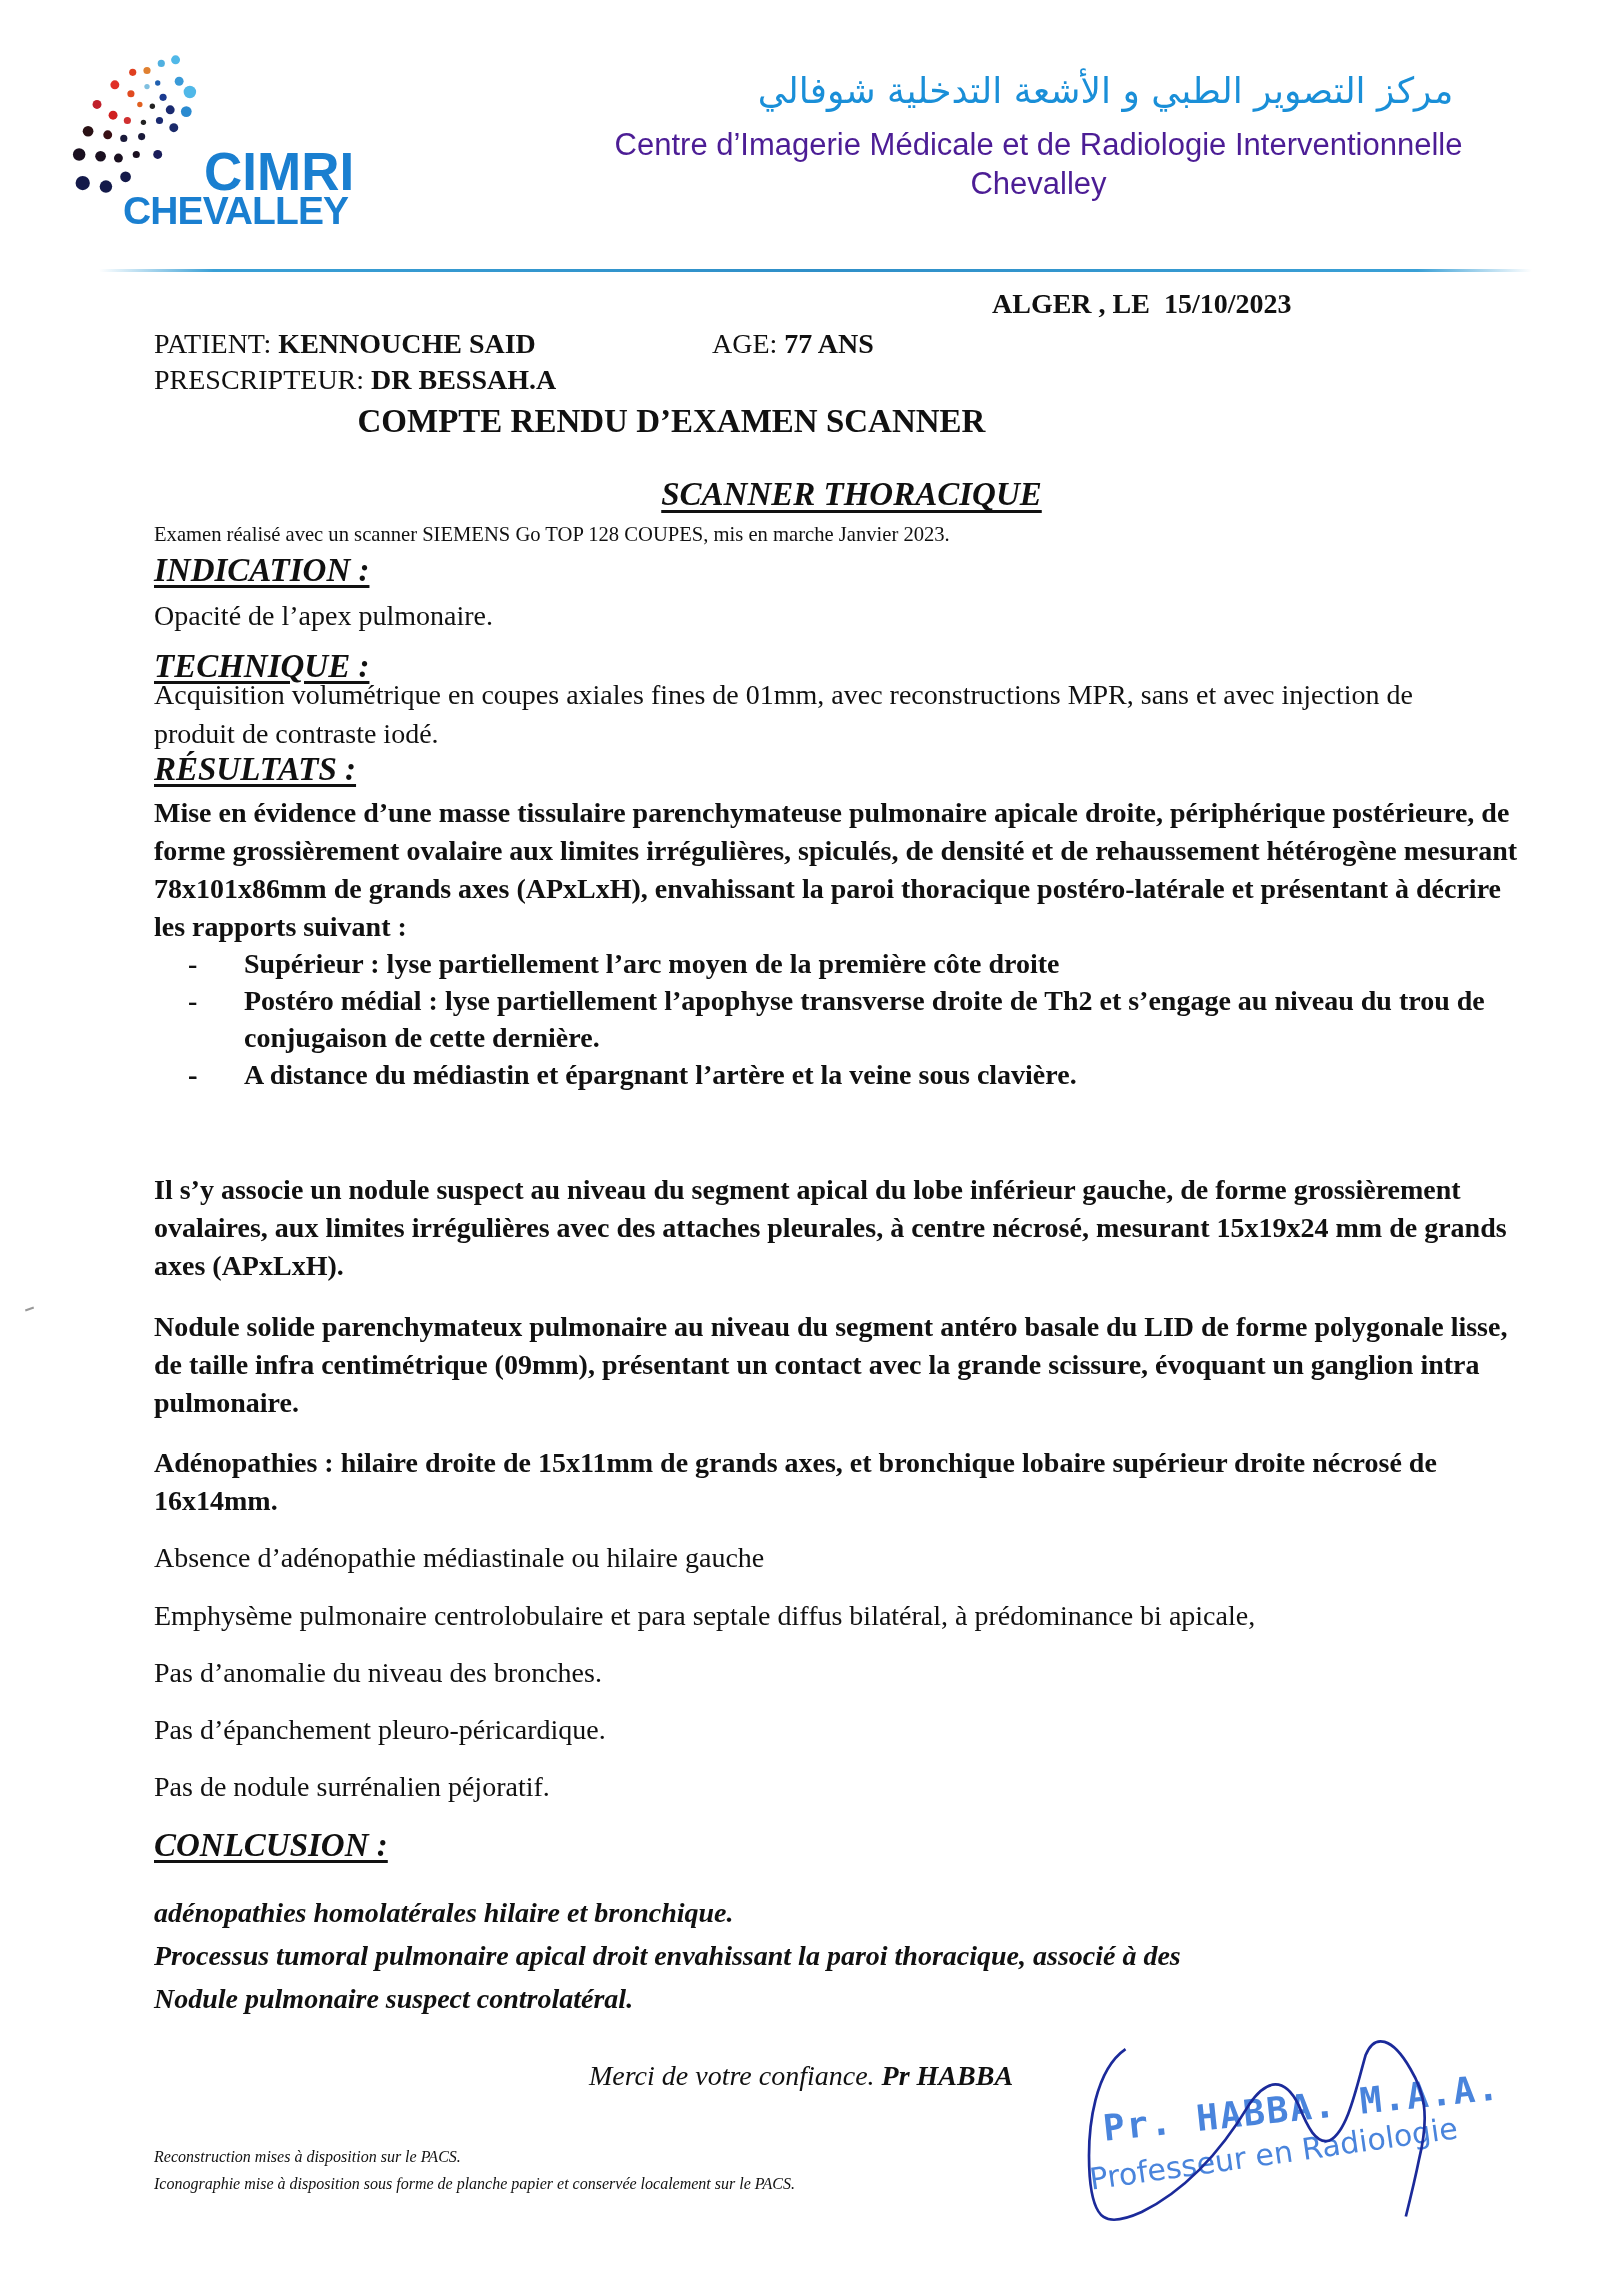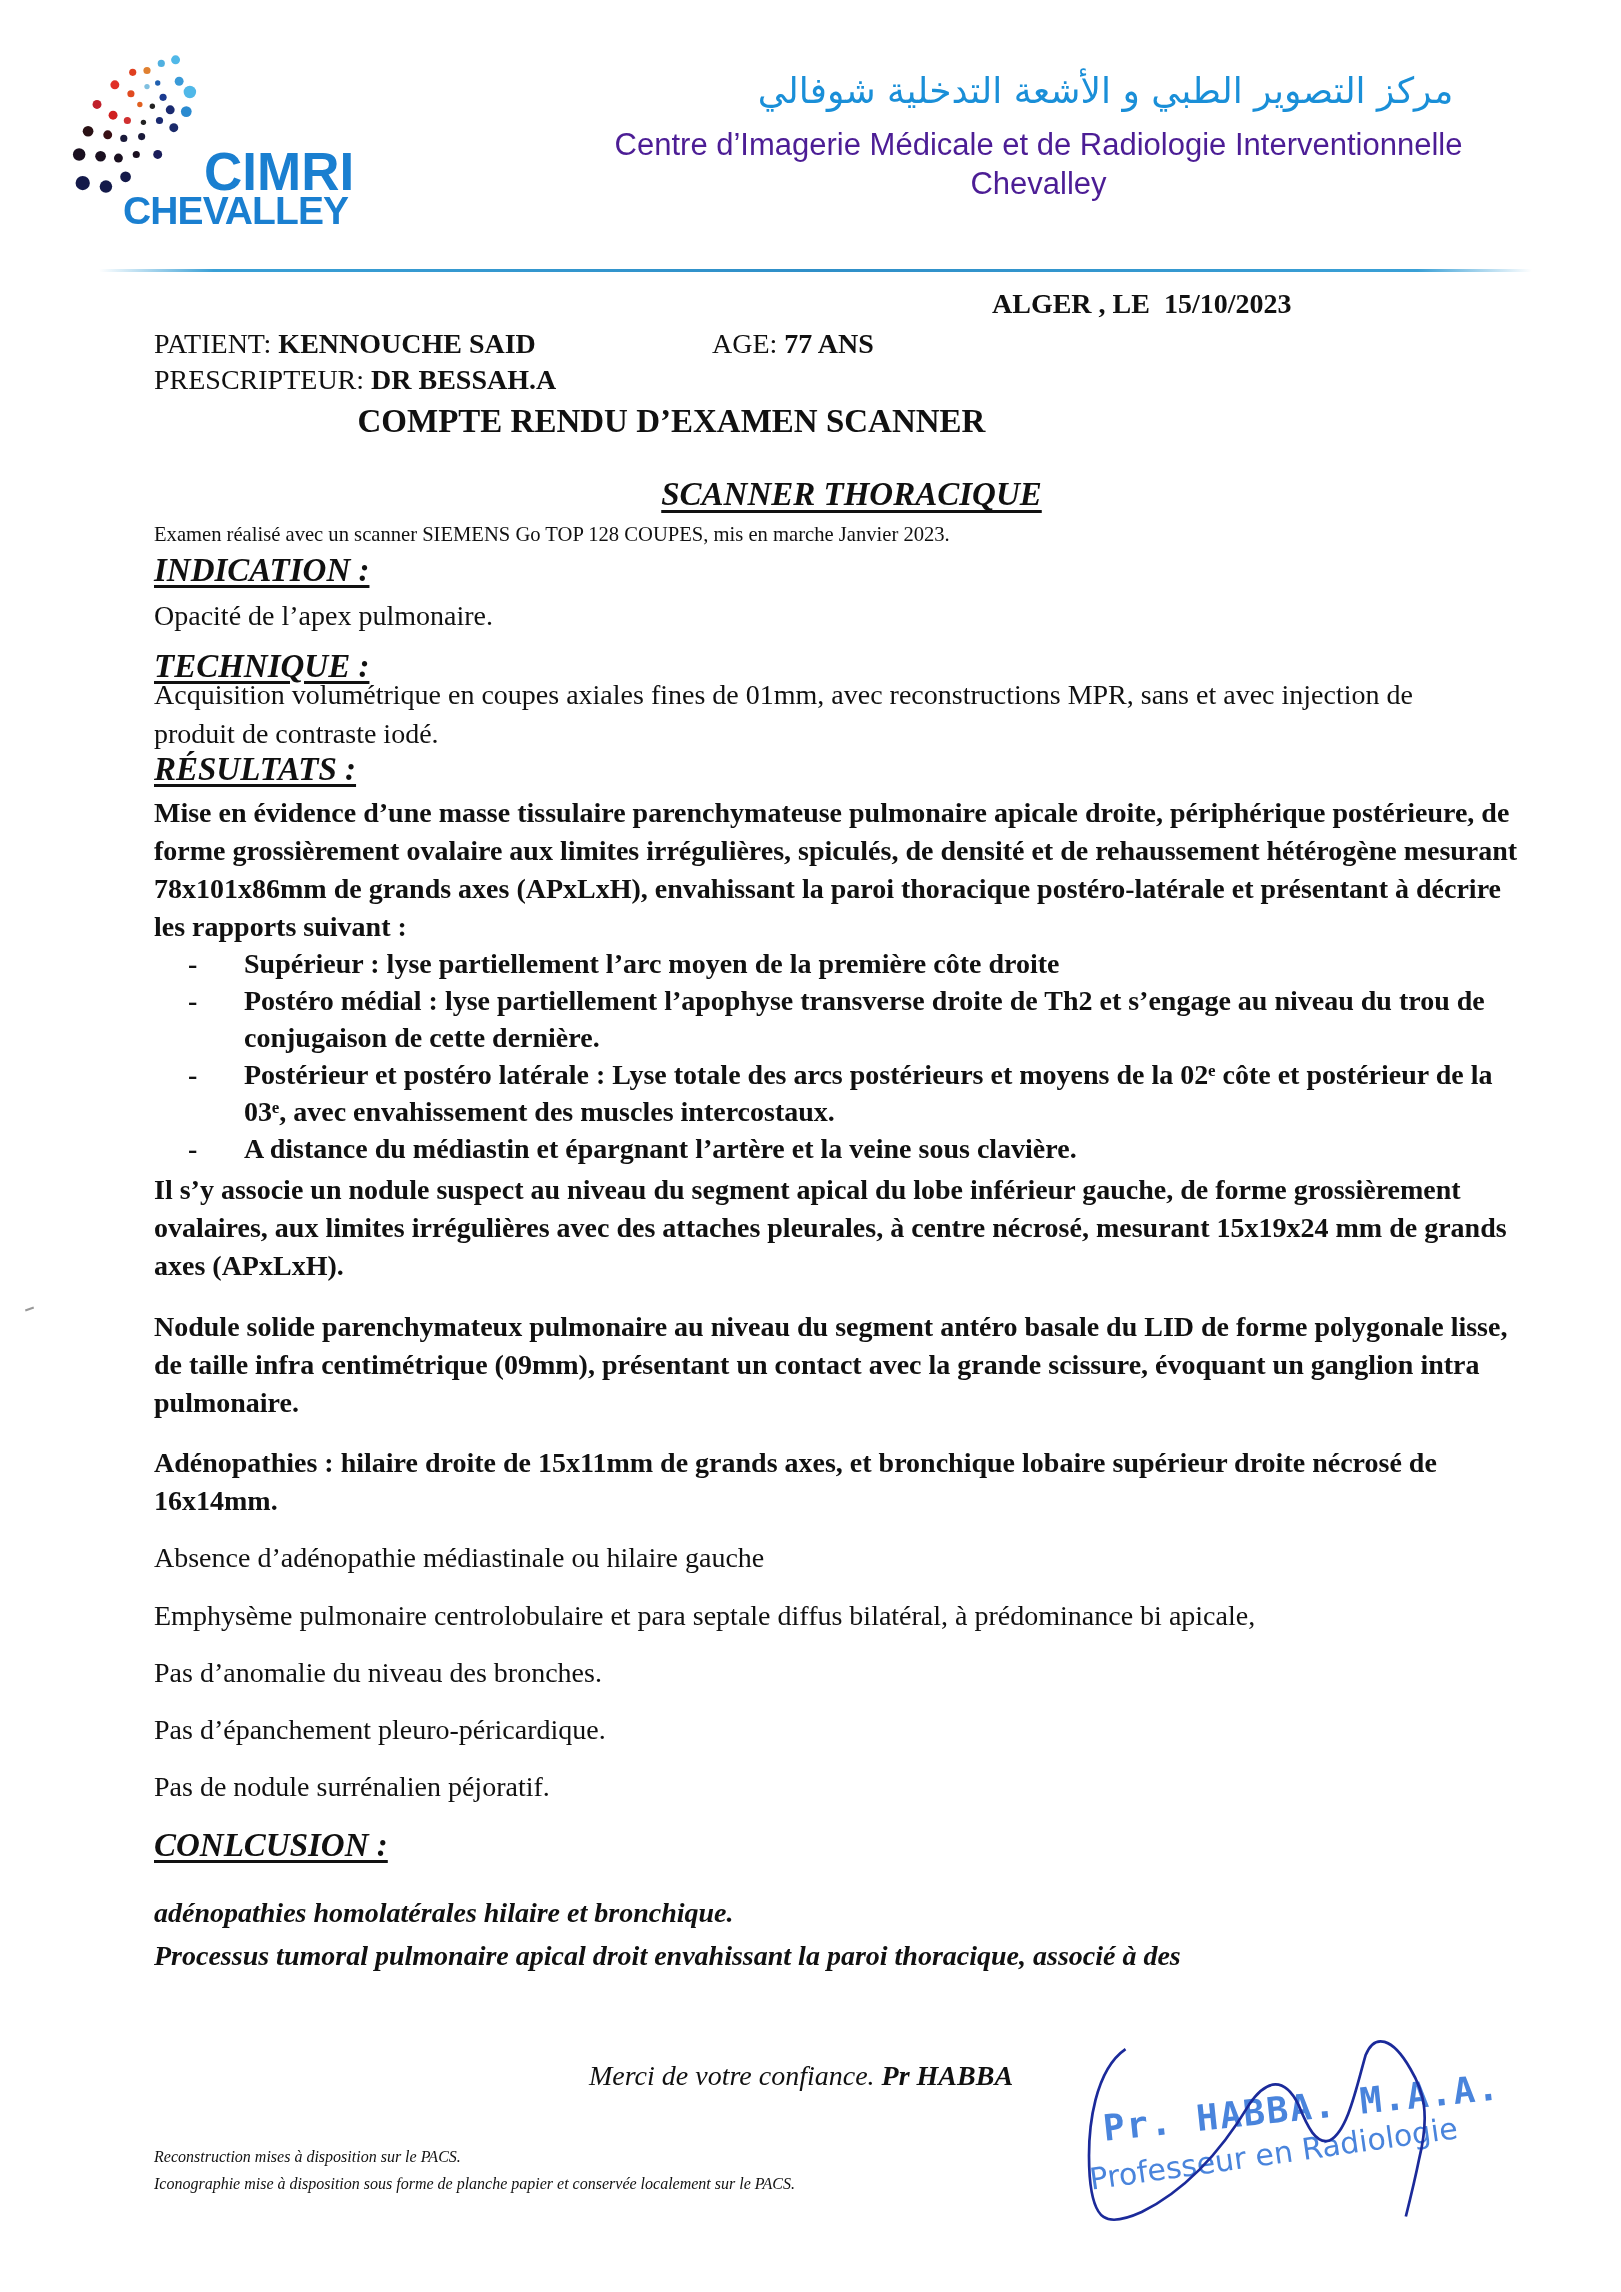--- a/index.html
+++ b/index.html
@@ -139,36 +139,37 @@
 <div class="abs body-txt ind-t">Opacité de l’apex pulmonaire.</div>
 
 <div class="abs section-h tech-h">TECHNIQUE :</div>
 <div class="abs body-txt tech-t">Acquisition volumétrique en coupes axiales fines de 01mm, avec reconstructions MPR, sans et avec injection de produit de contraste iodé.</div>
 
 <div class="abs section-h res-h">RÉSULTATS :</div>
 <div class="abs bold-txt res-p1">Mise en évidence d’une masse tissulaire parenchymateuse pulmonaire apicale droite, périphérique postérieure, de forme grossièrement ovalaire aux limites irrégulières, spiculés, de densité et de rehaussement hétérogène mesurant 78x101x86mm de grands axes (APxLxH), envahissant la paroi thoracique postéro-latérale et présentant à décrire les rapports suivant :</div>
 <ul class="abs bullets">
   <li><span class="dash">-</span><span>Supérieur : lyse partiellement l’arc moyen de la première côte droite</span></li>
   <li><span class="dash">-</span><span>Postéro médial : lyse partiellement l’apophyse transverse droite de Th2 et s’engage au niveau du trou de conjugaison de cette dernière.</span></li>
-  <li><span class="dash">-</span><span>Postérieur et postéro latérale : Lyse totale des arcs postérieurs et moyens de la 02ᵉ côte et postérieur de la 03ᵉ,  avec envahissement des muscles intercostaux.</span></li>
+  <li><span class="dash">-</span></li>
   <li><span class="dash">-</span><span>A distance du médiastin et épargnant l’artère et la veine sous clavière.</span></li>
 </ul>
 <div class="abs bold-txt res-p2">Il s’y associe un nodule suspect au niveau du segment apical du lobe inférieur gauche, de forme grossièrement ovalaires, aux limites irrégulières avec des attaches pleurales, à centre nécrosé, mesurant 15x19x24 mm de grands axes (APxLxH).</div>
 <div class="abs bold-txt res-p3">Nodule solide parenchymateux pulmonaire au niveau du segment antéro basale du LID de forme polygonale lisse, de taille infra centimétrique (09mm), présentant un contact avec la grande scissure, évoquant  un ganglion intra pulmonaire.</div>
 <div class="abs bold-txt res-p4">Adénopathies : hilaire droite de 15x11mm de grands axes, et bronchique lobaire supérieur droite nécrosé de 16x14mm.</div>
 <div class="abs plain p5">Absence d’adénopathie médiastinale ou hilaire gauche</div>
 <div class="abs plain p6">Emphysème pulmonaire centrolobulaire et para septale diffus bilatéral, à prédominance bi apicale,</div>
 <div class="abs plain p7">Pas d’anomalie du niveau des bronches.</div>
 <div class="abs plain p8">Pas d’épanchement pleuro-péricardique.</div>
 <div class="abs plain p9">Pas de nodule surrénalien péjoratif.</div>
 
 <div class="abs section-h concl-h">CONLCUSION :</div>
 <div class="abs concl">
   <div>adénopathies homolatérales  hilaire et bronchique.</div>
   <div>Processus tumoral pulmonaire apical droit envahissant la paroi thoracique, associé à des</div>
+  <div>Nodule pulmonaire suspect controlatéral.</div>
 </div>
 
 <div class="abs merci">
   <span>Merci de votre confiance.</span>
   <b>Pr HABBA</b>
 </div>
 <div class="abs stamp-t1">Pr. HABBA. M.A.A.</div>
 <div class="abs stamp-t2">Professeur en Radiologie</div>
 <svg class="abs stamp" viewBox="0 0 450 240">
   <path d="M 62 38 C 30 60, 18 120, 22 180 C 26 230, 40 238, 80 220 C 130 195, 170 150, 200 100 C 220 70, 240 70, 255 100 C 265 125, 275 145, 290 140 C 310 130, 320 80, 330 45 C 340 20, 360 25, 380 60 C 395 85, 402 110, 390 160 C 385 185, 380 205, 375 225" fill="none" stroke="#1b2a9a" stroke-width="3"></path>

